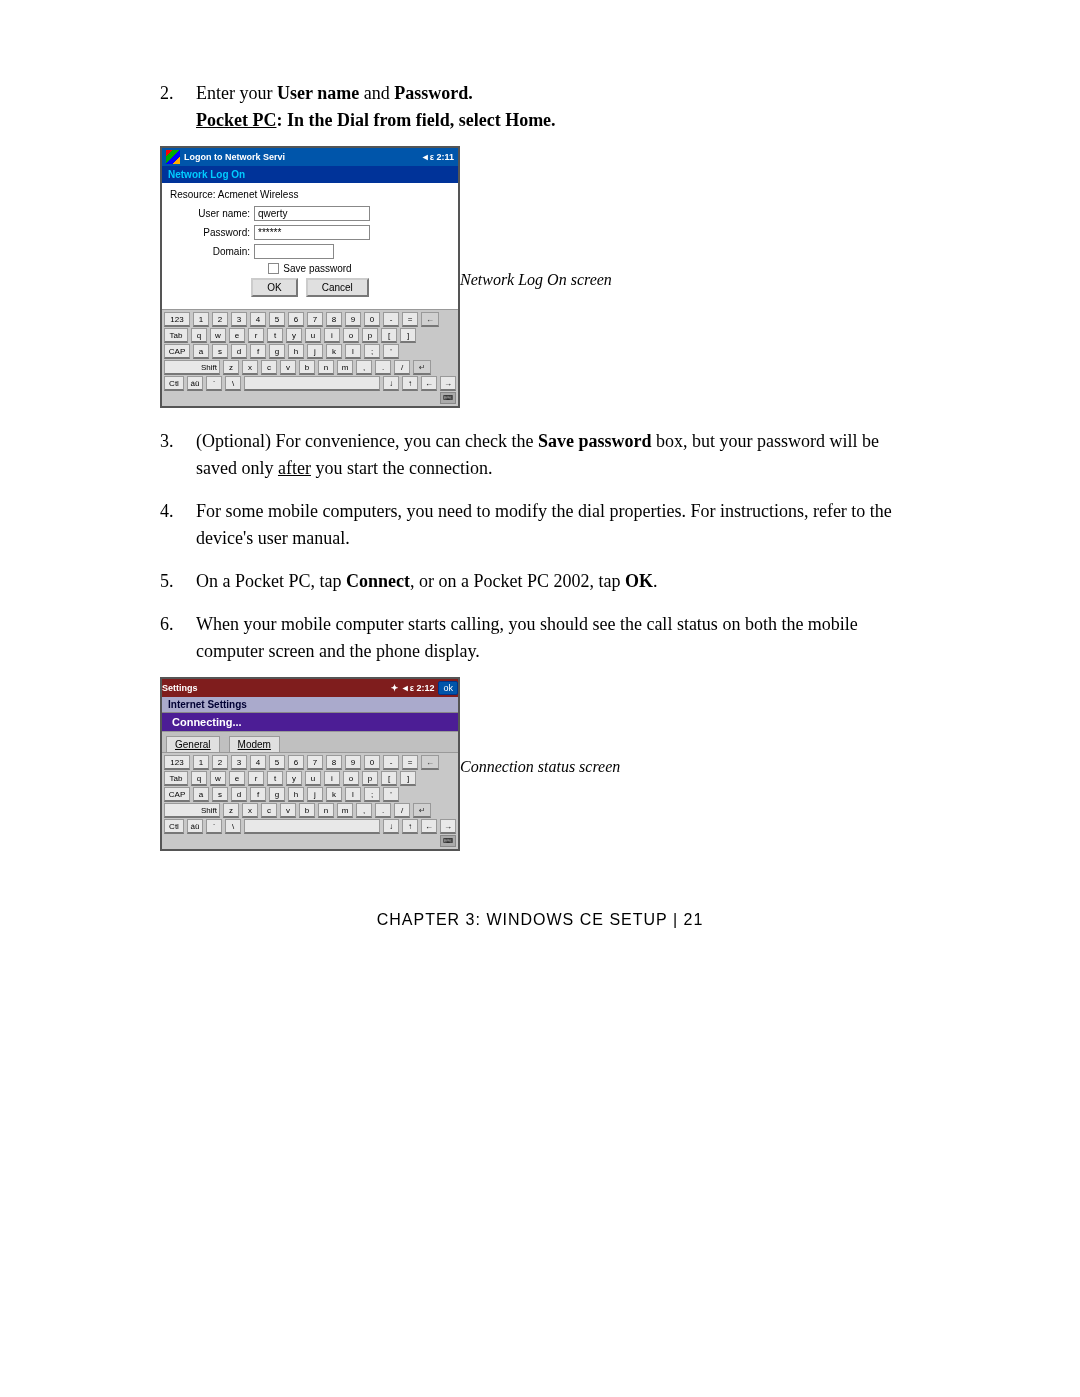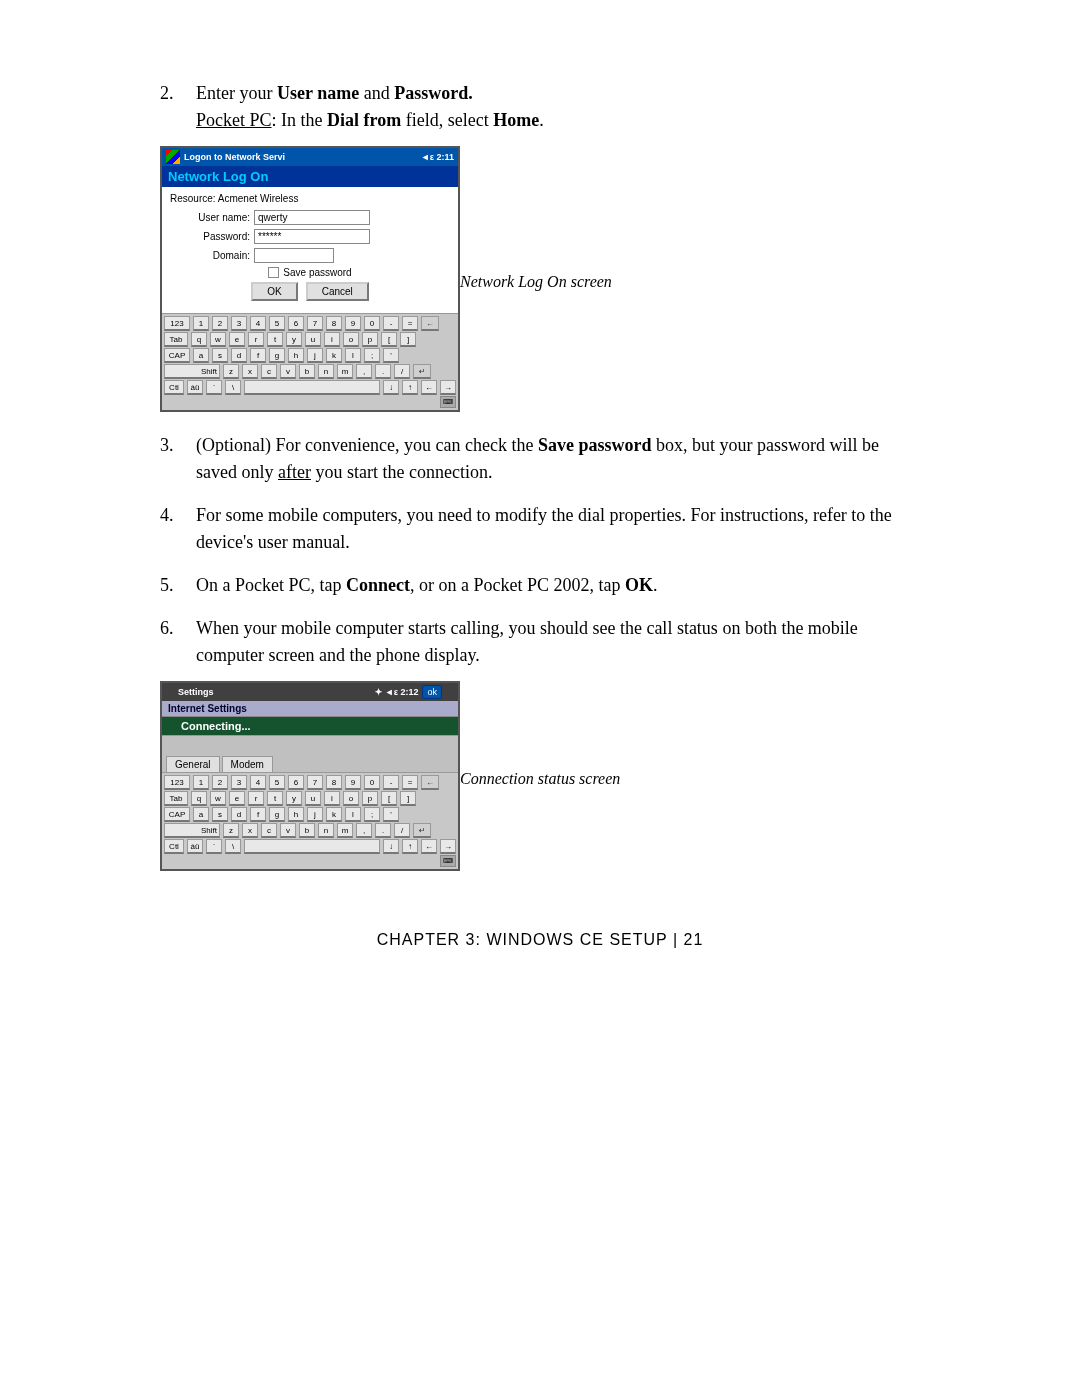--- a/index.html
+++ b/index.html
@@ -58,21 +58,21 @@
       font-size: 9px;
       display: flex;
       gap: 3px;
       align-items: center;
     }
 
     .screen1-header {
       background: #003399;
       color: #00ccff;
       font-weight: bold;
-      font-size: 13px;
+      font-size: 10px;
       padding: 3px 6px;
     }
 
     .screen1-body {
       background: white;
       padding: 6px 8px;
     }
 
     .screen1-resource-row {
       font-size: 10px;
@@ -203,45 +203,45 @@
       margin-top: 6px;
       color: #000;
     }
 
     .step-num {
       min-width: 28px;
     }
 
     
     .screen2-titlebar {
-      background: #404040;
+      background: #7f1d1d;
       color: white;
       display: flex;
       align-items: center;
       justify-content: flex-start;
-      padding: 2px 16px;
+      padding: 2px 0;
       font-size: 10px;
       font-weight: bold;
     }
 
     .screen2-internet-settings-bar {
       background: #aaaacc;
       color: #000033;
       font-size: 10px;
       font-weight: bold;
       padding: 2px 6px;
       border-bottom: 1px solid #888;
     }
 
     .screen2-connecting-bar {
-      background: #14532d;
+      background: #4c1d95;
       color: white;
       font-size: 11px;
       font-weight: bold;
-      padding: 3px 19px;
+      padding: 3px 10px;
     }
 
     .screen2-body {
       background: white;
       padding: 6px 8px;
       font-size: 10px;
       min-height: 90px;
     }
 
     .screen2-body .dialing {
@@ -273,22 +273,23 @@
       padding: 2px 10px;
       font-size: 10px;
       font-family: Arial, sans-serif;
     }
 
     .screen2-tabs {
       display: flex;
       background: #c0c0c0;
       border-top: 1px solid #999;
       font-size: 10px;
-      padding: 20px 4px 0 4px;
-      gap: 2px;
+      padding: 4px 4px 0 4px;
+      gap: 9px;
+      text-decoration: underline;
     }
 
     .screen2-tab {
       background: #e0e0e0;
       border: 1px solid #999;
       border-bottom: none;
       padding: 2px 8px;
       font-size: 10px;
     }
 
@@ -320,20 +321,21 @@
       gap: 8px;
       font-size: 18px;
       line-height: 1.5;
     }
 
     .indent-block {
       margin-left: 36px;
       font-size: 18px;
       margin-bottom: 10px;
       line-height: 1.5;
+      font-weight: bold;
     }
   </style>
 </head>
 <body>
 
 <div class="page-content">
 
   <div class="step-block">
     <div class="step-row">
       <span class="step-num">2.</span>

